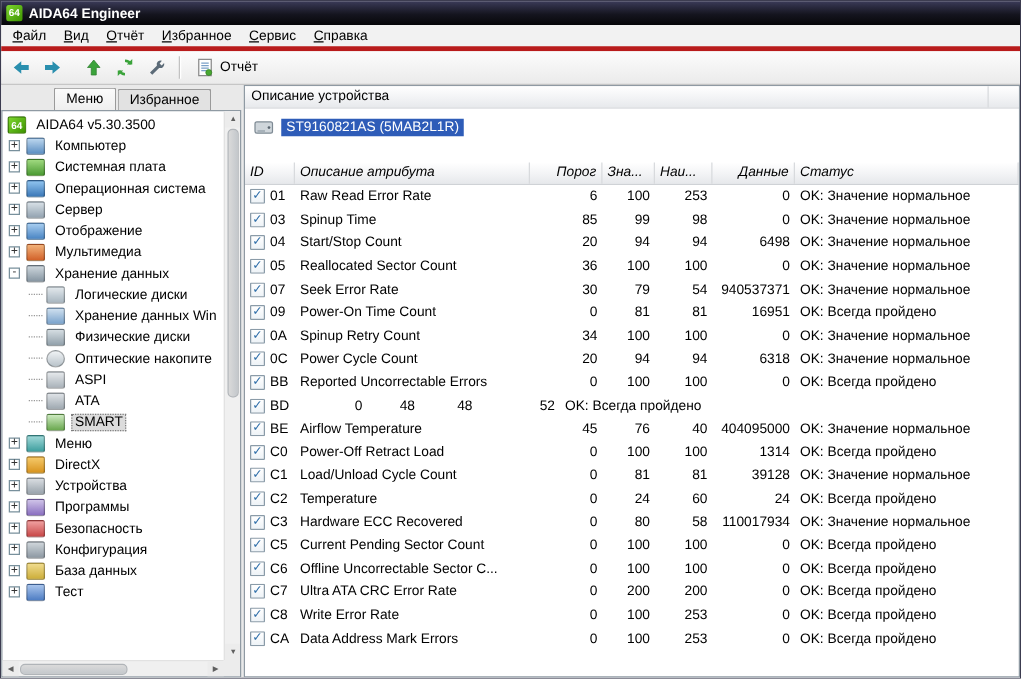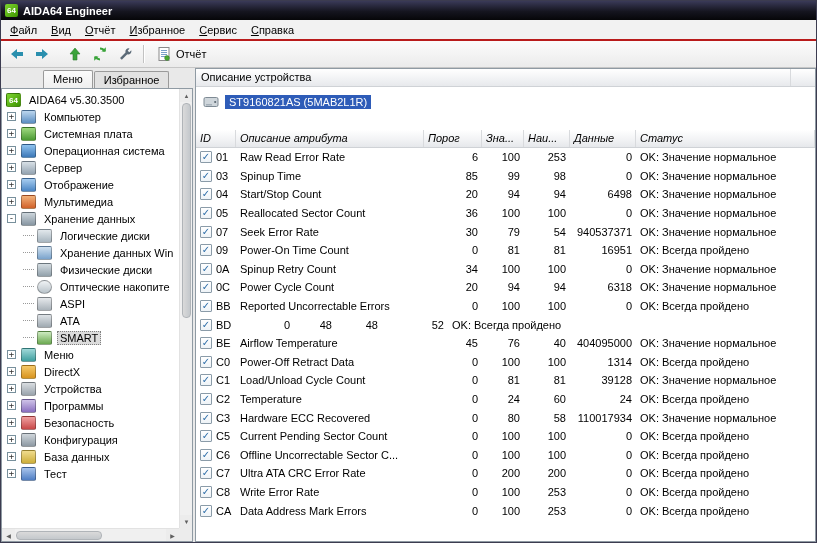--- a/index.html
+++ b/index.html
@@ -7,21 +7,21 @@
          font-family: "Liberation Sans", sans-serif; font-size: 11px; color:#000; }
   .window { width: 817px; height: 543px; border: 1px solid #3c3c50; display:flex; flex-direction:column; background:#ececec; }
 
   
   .titlebar { height:19px; background: linear-gradient(#3a3a58, #15151f 55%, #060609); display:flex; align-items:center; padding-left:4px; gap:5px; flex:none; }
   .app-icon { width:13px; height:13px; border-radius:2px; background:linear-gradient(135deg,#7ed62f,#3d9400);
               color:#fff; font-size:8px; font-weight:bold; text-align:center; line-height:13px; }
   .title-text { color:#fff; font-weight:bold; }
 
   
-  .menubar { height:21px; background:#f2f2f2; border-bottom:2px solid #b91c1c; display:flex; align-items:center; padding-left:2px; flex:none; }
+  .menubar { height:21px; background:#f2f2f2; border-bottom:4px solid #b91c1c; display:flex; align-items:center; padding-left:2px; flex:none; }
   .menu-item { display:inline-block; padding:3px 7px; cursor:default; }
   .menu-item::first-letter { text-decoration: underline; }
 
   
   .toolbar { height:27px; background:linear-gradient(#fcfcfc,#ebebeb); border-bottom:1px solid #c6c6c6; display:flex; align-items:center; padding-left:4px; gap:2px; flex:none; }
   .tbtn { width:23px; height:22px; display:flex; align-items:center; justify-content:center; border:1px solid transparent; border-radius:2px; }
   .tsep { width:1px; height:18px; background:#c2c2c2; margin:0 5px; box-shadow:1px 0 0 #fff; }
   .report-btn { display:flex; align-items:center; gap:4px; padding:2px 7px 2px 4px; border:1px solid transparent; border-radius:2px; }
   .tgap { width:6px; }
 
@@ -86,21 +86,21 @@
   .content-header { height:18px; flex:none; display:flex; background:linear-gradient(#ffffff,#f2f3f5 55%,#e7e9ec); border-bottom:1px solid #cfd2d6; }
   .ch-main { flex:1; padding:2px 5px; border-right:1px solid #d8dadd; }
   .ch-pad { width:24px; }
   .device-area { height:43px; flex:none; background:#fff; }
   .device-row { display:flex; align-items:center; gap:6px; margin:8px 0 0 7px;text-align:center; }
   .device-label { background:#2e5cb8; color:#fff; padding:1px 4px; }
 
   .thead { height:18px; flex:none; display:flex; background:linear-gradient(#ffffff,#f2f3f5 55%,#e6e8eb); border-bottom:1px solid #cfd2d6;font-style:italic; }
   .th { padding:2px 4px; border-right:1px solid #d8dadd; overflow:hidden; white-space:nowrap; }
   .c0 { width:40px; } .c1 { width:188px; } .c2 { width:58px; } .c3 { width:42px; } .c4 { width:46px; } .c5 { width:66px; } .c6 { flex:1; min-width:0; }
-  .th.c2, .th.c5 { }
+  .th.c2, .th.c5 { text-align:right; }
   .tbody { flex:1; overflow:hidden; }
   .tr { height:18.6px; display:flex; align-items:center; }
   .td { padding:0 4px; white-space:nowrap; overflow:hidden; }
   .td.c0 { display:flex; align-items:center; gap:4px; }
   .td.c2, .td.c3, .td.c4, .td.c5 { text-align:right; }
   .cb { width:12px; height:12px; flex:none; border:1px solid #8a9ba8; border-radius:1px; background:linear-gradient(#ffffff,#eef3f7);
         display:inline-flex; align-items:center; justify-content:center; color:#2d6da8; font-size:10px; line-height:10px; }
 </style>
 </head>
 <body>
@@ -454,21 +454,21 @@
             <div class="td c3">76</div>
             <div class="td c4">40</div>
             <div class="td c5">404095000</div>
             <div class="td c6">OK: Значение нормальное</div>
           </div>
           <div class="tr">
             <div class="td c0">
               <span class="cb">✓</span>
               <span>C0</span>
             </div>
-            <div class="td c1">Power-Off Retract Data</div>
+            <div class="td c1">Power-Off Retract Load</div>
             <div class="td c2">0</div>
             <div class="td c3">100</div>
             <div class="td c4">100</div>
             <div class="td c5">1314</div>
             <div class="td c6">OK: Всегда пройдено</div>
           </div>
           <div class="tr">
             <div class="td c0">
               <span class="cb">✓</span>
               <span>C1</span>

